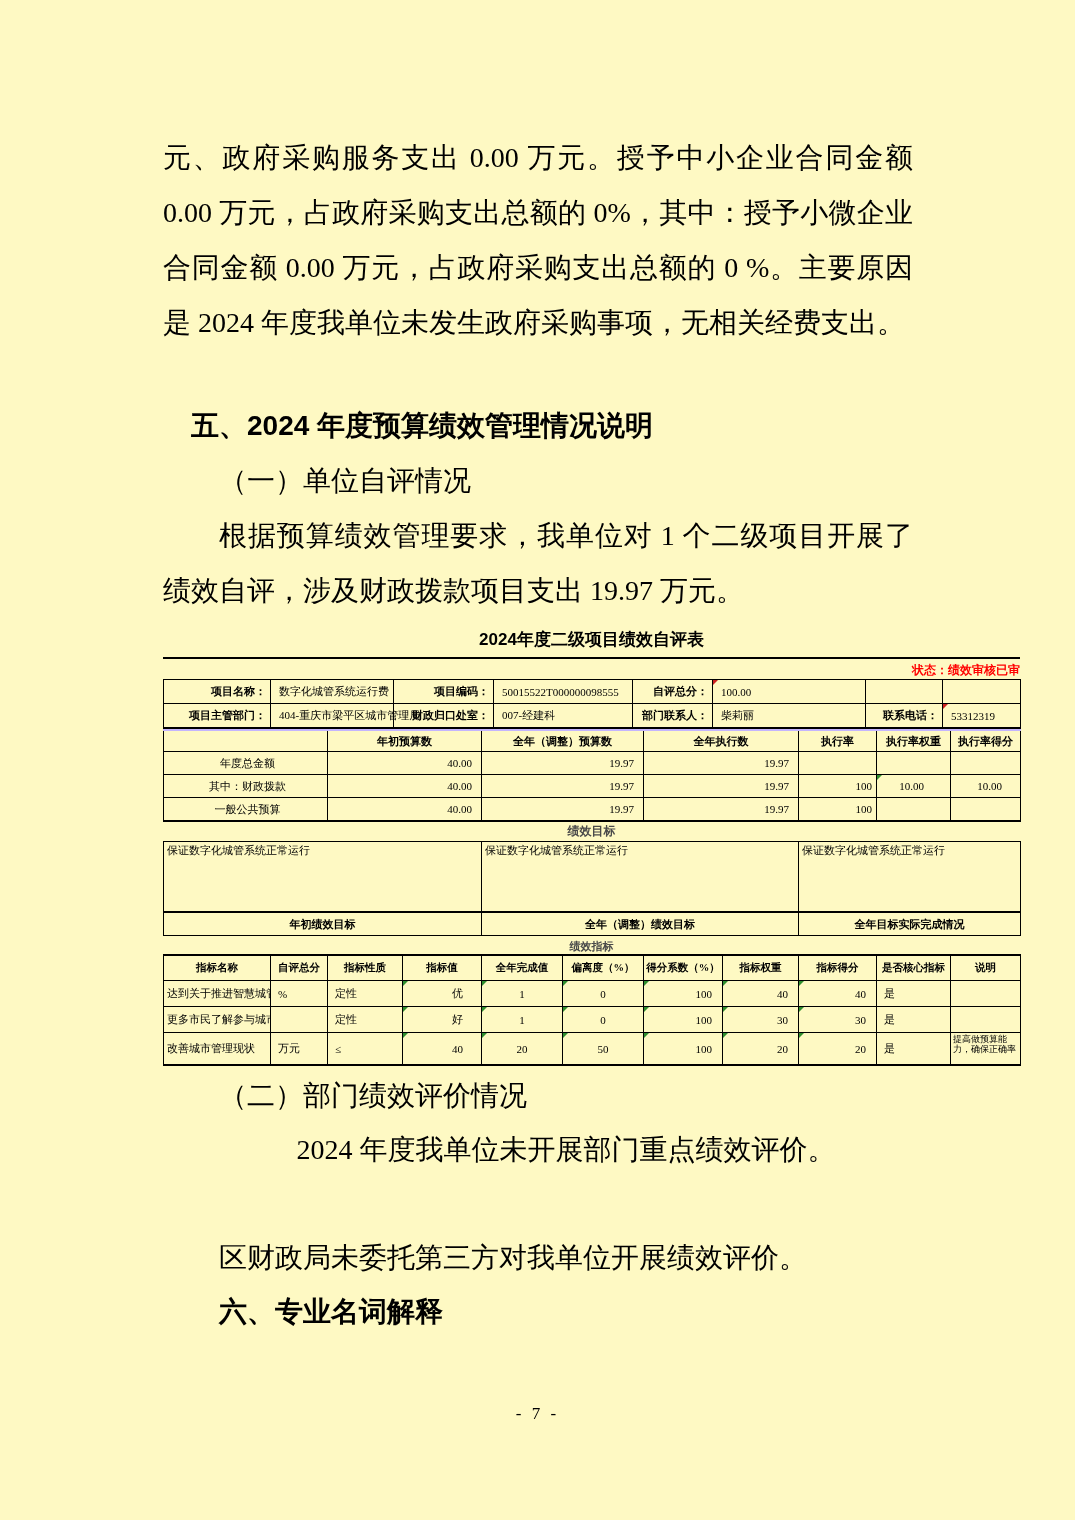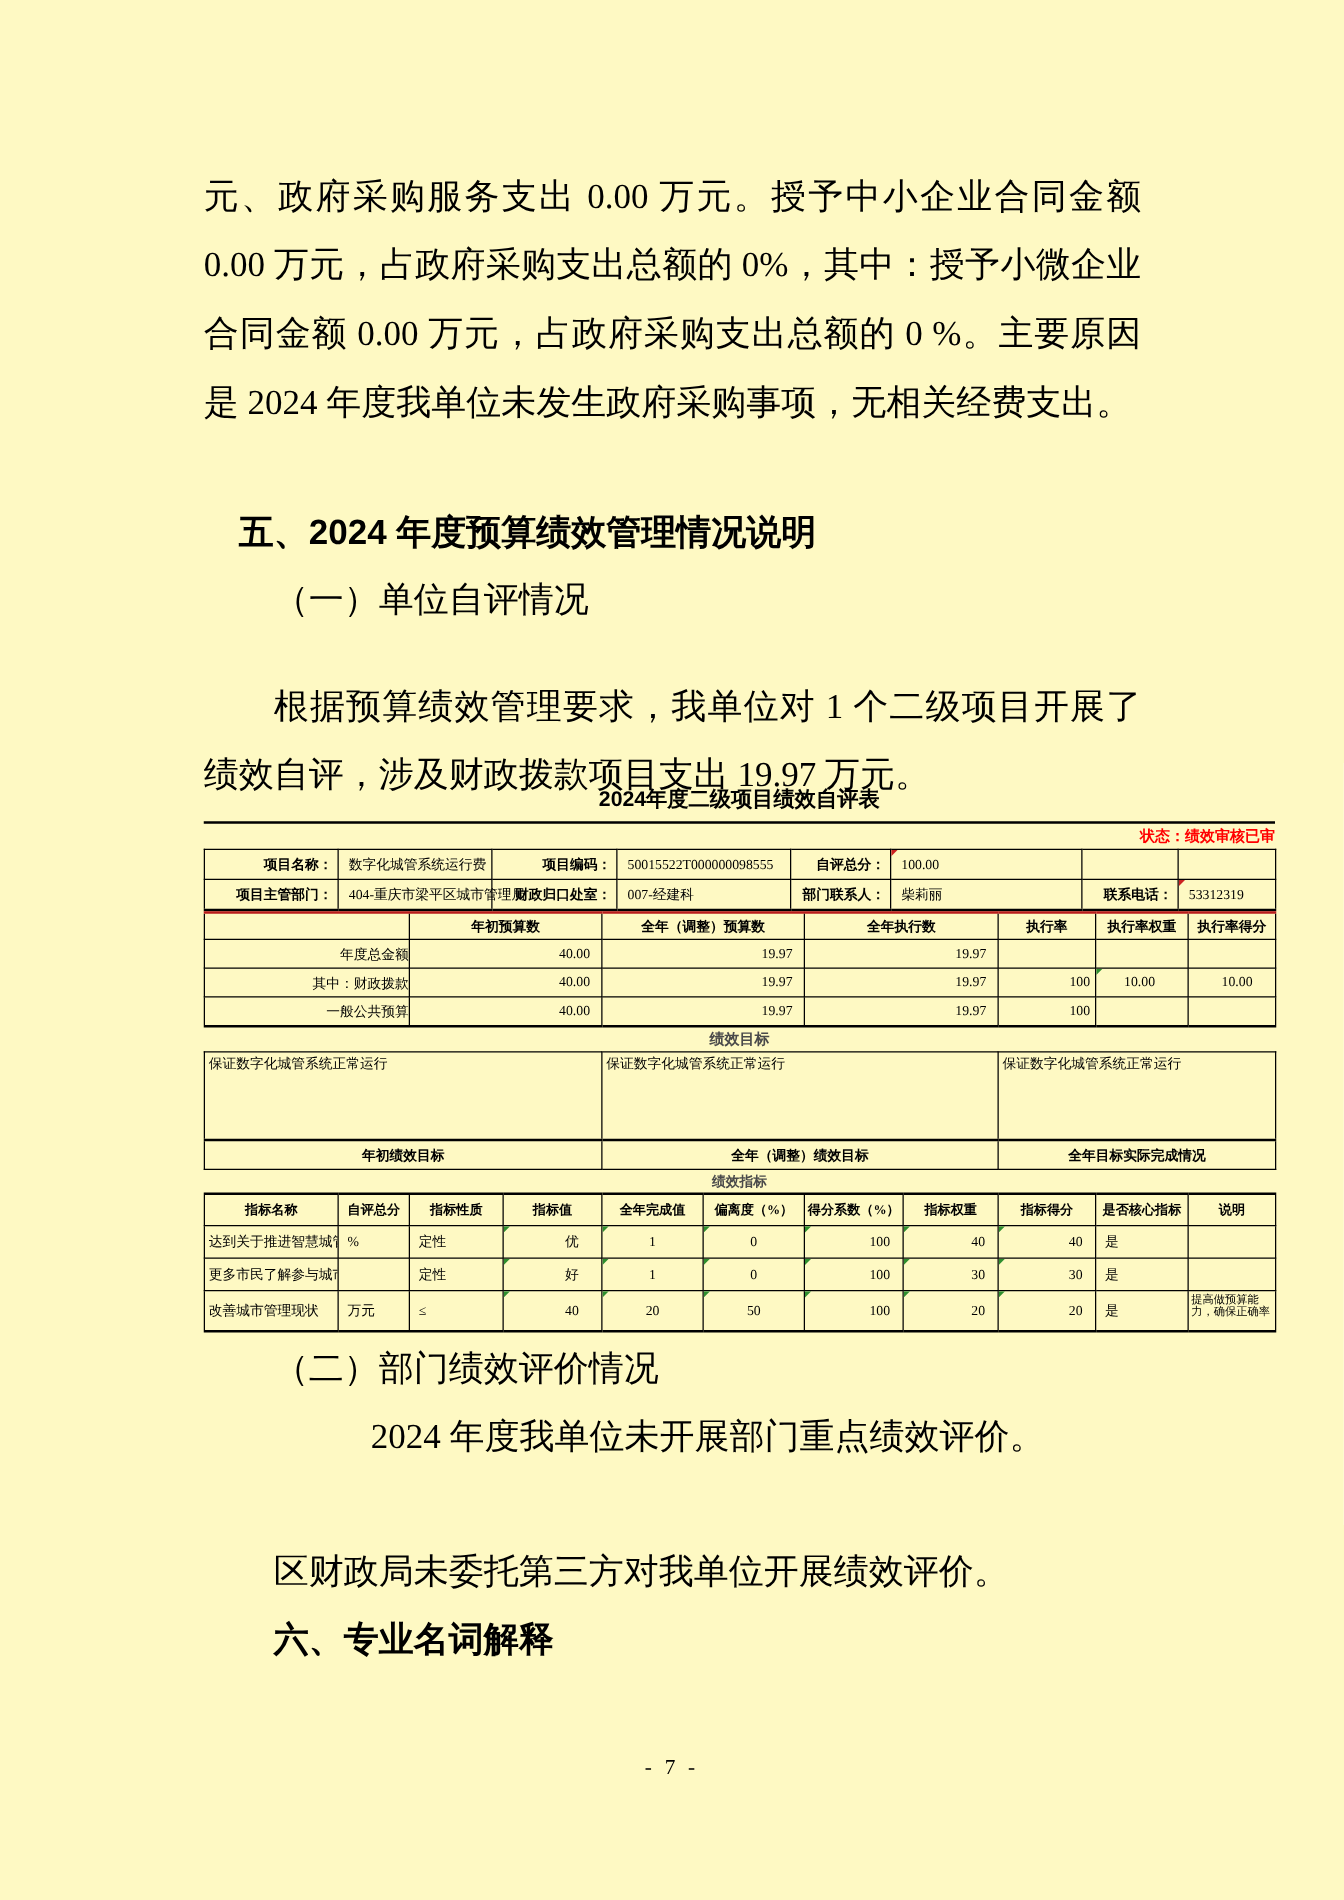--- a/index.html
+++ b/index.html
@@ -2,21 +2,21 @@
 <html><head>
 <meta charset="utf-8">
 <style>
   html,body { margin:0; padding:0; background:#fff; }
   .page { position:relative; width:1075px; height:1520px; background:#fef9c3; color:#000;
           font-family:"Liberation Serif","DejaVu Serif",serif; overflow:hidden;padding-left:48px; }
 
   .para { position:absolute; left:163px; width:750px; font-size:28px; line-height:55px;
           text-align:justify; text-justify:inter-ideograph; }
   .p-top { top:130px; }
-  .p1 { top:538px; text-indent:56px; }
+  .p1 { top:508px; text-indent:56px; }
   .p2 { top:1122px; text-indent:56px; text-align:center; }
   .p3 { top:1230px; text-indent:56px; text-align:left; }
 
   .sub { position:absolute; left:163px; font-size:28px; line-height:55px; text-indent:56px; }
   .sub1 { top:453px; } .s2 { top:1068px; } .s3 { top:1176px; }
 
   .h-bold { position:absolute; left:163px; font-family:"Liberation Sans","DejaVu Sans",sans-serif;
             font-weight:bold; font-size:28px; line-height:55px; }
   .h5 { top:398px; text-indent:28px; }
   .h6 { top:1284px; text-indent:56px; }
@@ -32,23 +32,23 @@
   .tbl td,.tbl th { border:1px solid #000; padding:0; overflow:hidden; position:relative;
                     white-space:nowrap; }
   .tbl th { font-weight:bold; text-align:center; }
 
   .info td { height:23px; }
   .info .lab { font-weight:bold; text-align:right; padding-right:4px; }
   .info .val { text-align:left; padding-left:8px; }
   .info .ovf { overflow:visible; }
   .info tr:last-child td { border-bottom-width:2px; }
 
-  .funding th { height:20px; border-top:2px solid #b91c1c; }
+  .funding th { height:20px; border-top:2px solid #c4b5fd; }
   .funding td { height:22px; }
-  .funding td:first-child { text-align:right; padding-left:4px; }
+  .funding td:first-child { text-align:center; padding-left:4px; }
   .funding td:not(:first-child) { text-align:right; padding-right:9px; }
   .funding td:nth-child(5) { padding-right:4px; }
   .funding td:nth-child(6) { padding-right:26px; }
   .funding td:nth-child(7) { padding-right:18px; }
   .funding tr:last-child td { border-bottom-width:2px; }
 
   .goals th { height:22px; border-top:2px solid #000; }
   .goals td { height:67px; vertical-align:top; text-align:left; padding:1px 3px;
               border-bottom-width:2px; }
   .goals th:nth-child(2), .goals td:nth-child(2) { border-left-color:#8a8a8a; }

